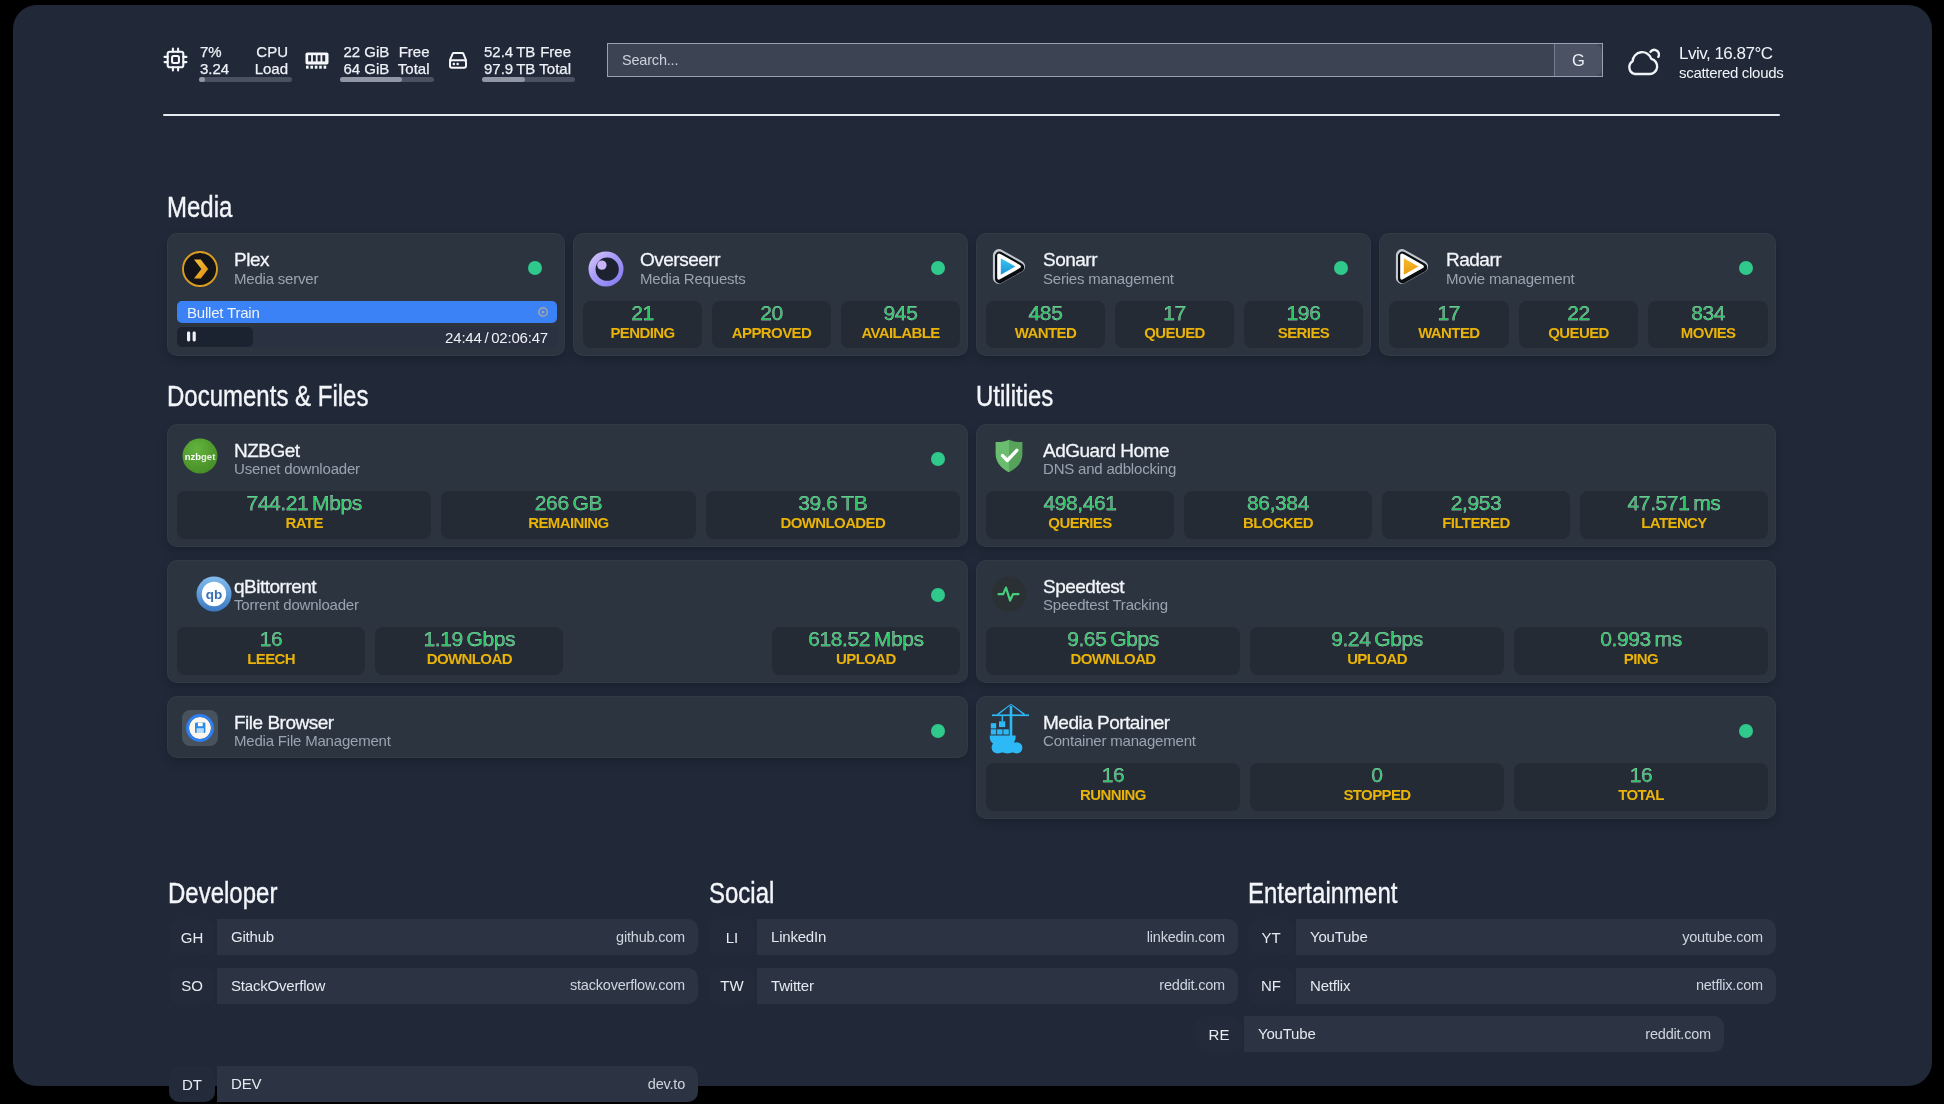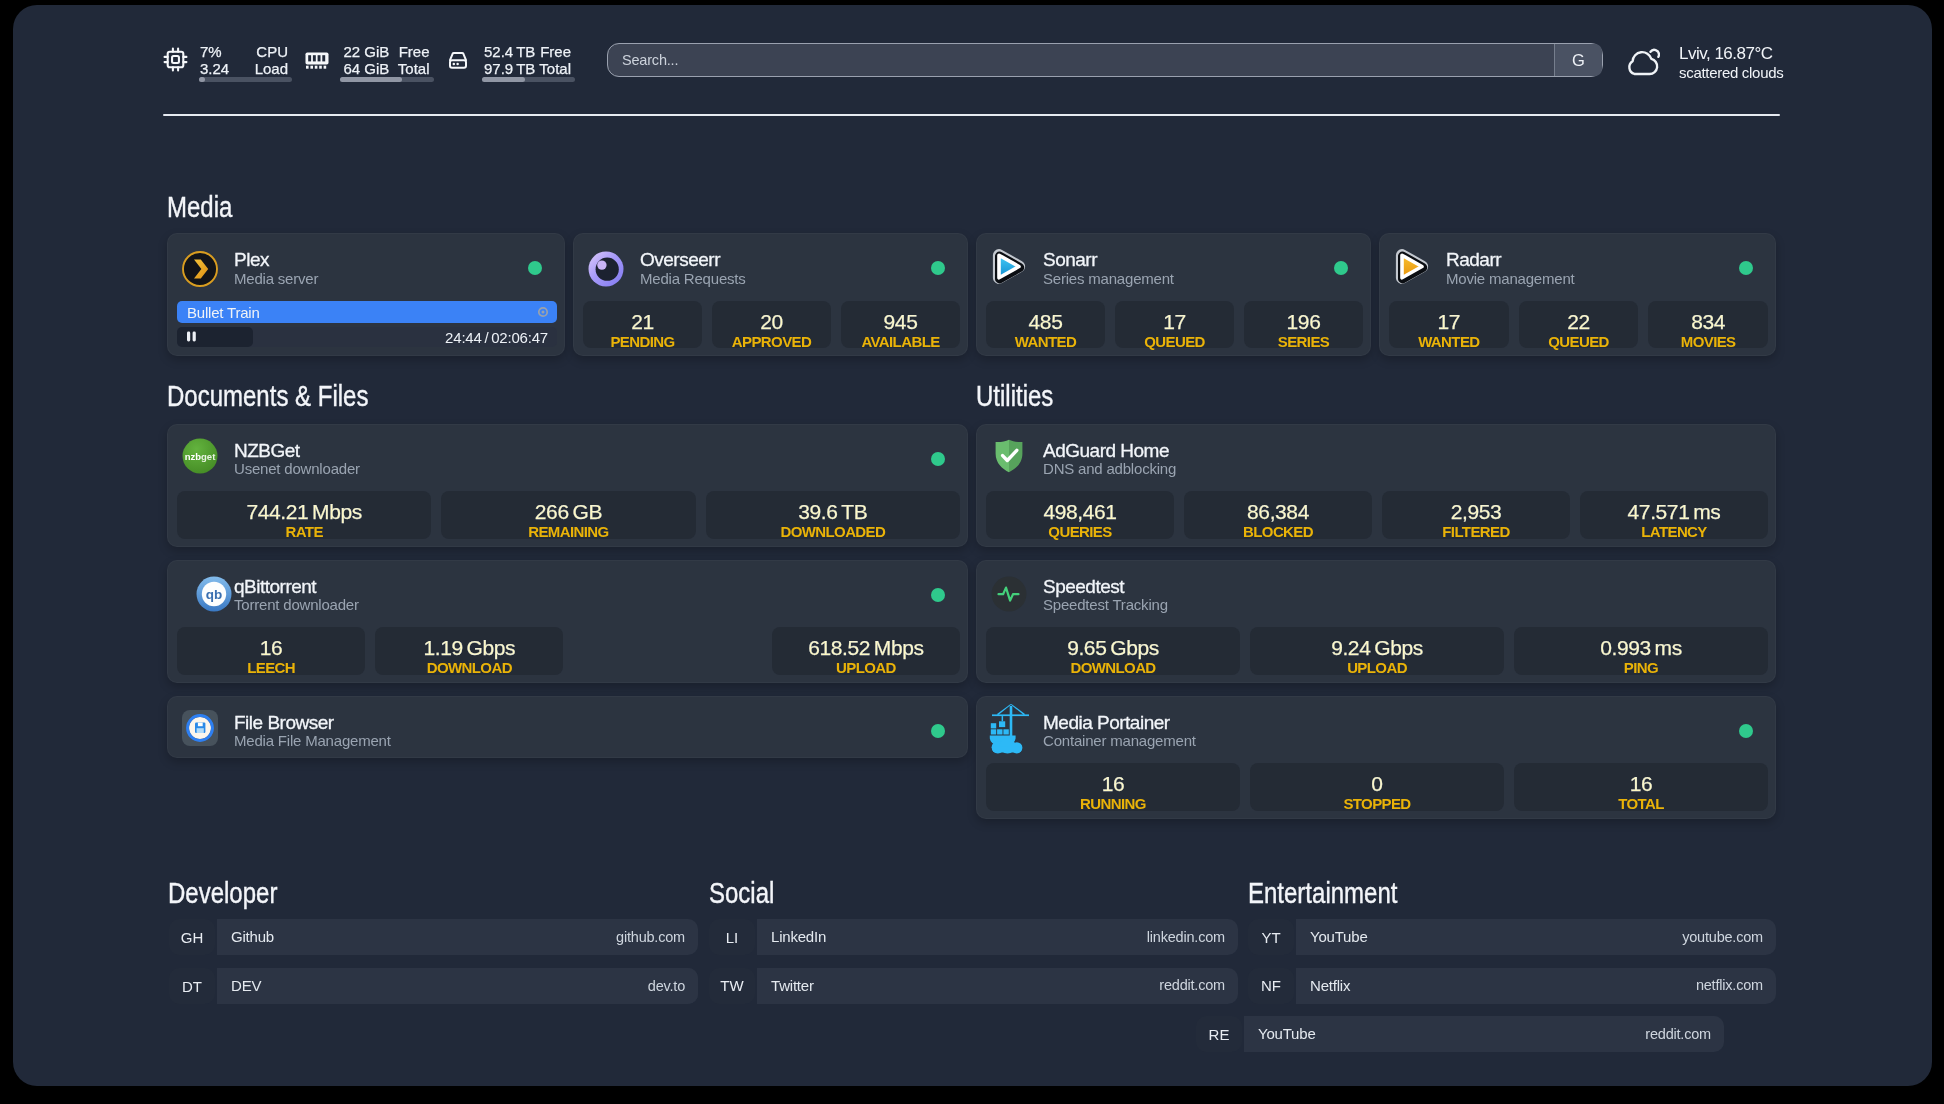--- a/index.html
+++ b/index.html
@@ -1,20 +1,20 @@
 <!DOCTYPE html>
 <html><head><meta charset="utf-8"><style>
 *{margin:0;padding:0;box-sizing:border-box}
 svg{display:block}
 body{width:1944px;height:1104px;background:#000;position:relative;font-family:"Liberation Sans",sans-serif;overflow:hidden}
 #panel{position:absolute;left:13px;top:5px;width:1919px;height:1081px;background:#212939;border-radius:24px}
 .abs{position:absolute}
 .card{position:absolute;background:#2c3440;border-radius:10px;box-shadow:0 4px 10px rgba(0,0,0,.22);border:1px solid rgba(255,255,255,.03)}
 .box{position:absolute;top:66.5px;height:47.5px;background:#242b35;border-radius:8px;text-align:center}
-.num{display:block;margin-top:10px;font-size:21px;letter-spacing:-0.4px;color:#fef9c3;line-height:22px;-webkit-text-stroke:0.25px #e4e9f0}
+.num{display:block;margin-top:1px;font-size:21px;letter-spacing:-0.4px;color:#22c55e;line-height:22px;-webkit-text-stroke:0.25px #e4e9f0}
 .lbl{display:block;font-size:15px;font-weight:700;letter-spacing:-0.6px;color:#eab308;line-height:17px}
 .ttl{position:absolute;left:66px;top:15px;font-size:19px;letter-spacing:-0.5px;color:#f2f5f9;line-height:22px;white-space:nowrap;-webkit-text-stroke:0.3px #f2f5f9}
 .sub{position:absolute;left:66px;top:35.5px;font-size:15px;letter-spacing:-0.2px;color:#9aa4b1;line-height:18px;white-space:nowrap}
 .icon{position:absolute;left:14px;top:15px;width:36px;height:36px}
 .dot{position:absolute;width:14px;height:14px;border-radius:50%;background:#2fc98c;top:27px}
 .h1{position:absolute;font-size:30px;color:#f3f5f9;white-space:nowrap;-webkit-text-stroke:0.4px #f3f5f9}
 .h1 span{display:inline-block;transform:scaleX(0.8);transform-origin:0 50%}
 .tb{position:absolute;font-size:15px;line-height:17.5px;color:#eef2f7;white-space:nowrap;-webkit-text-stroke:0.25px #eef2f7}
 .pbar{position:absolute;height:4.5px;border-radius:2.5px;background:#4a5262;top:77px}
 .pfill{height:100%;border-radius:2.5px;background:#9096a4}
@@ -66,21 +66,21 @@
       </g>
       <circle cx="6.8" cy="14" r="1.25" fill="#f5f7fa"></circle>
       <circle cx="10.6" cy="14" r="1.25" fill="#f5f7fa"></circle>
     </svg>
   </div>
 <div class="tb" style="left:484px;top:42.5px;width:87px">52.4 TB<span style="float:right">Free</span></div>
 <div class="tb" style="left:484px;top:60px;width:87px">97.9 TB<span style="float:right">Total</span></div>
 <div class="pbar" style="left:482px;width:93px">
     <div class="pfill" style="width:46.5%"></div>
   </div>
-<div class="abs" style="left:607px;top:43px;width:996px;height:34px;background:#3c4353;border:1px solid #9aa1af;border-radius:12px">
+<div class="abs" style="left:607px;top:43px;width:996px;height:34px;background:#3c4353;border:1px solid #9aa1af;border-radius:0">
     <div class="abs" style="left:14px;top:7.5px;font-size:14.5px;color:#ccd2db;letter-spacing:-0.2px">Search...</div>
     <div class="abs" style="right:0;top:0;bottom:0;width:48px;background:#4a5263;border-left:1px solid #767e8d;border-radius:0 7px 7px 0;display:flex;align-items:center;justify-content:center;font-size:16.5px;color:#eef1f6">G</div>
   </div>
 <div class="abs" style="left:1627px;top:44px">
     <svg width="33" height="32" viewBox="0 0 33 32">
       <g transform="translate(-1.5,-2.5) scale(1.12)" fill="none" stroke="#f0f3f7" stroke-width="2.1" stroke-linecap="round" stroke-linejoin="round">
         <path d="M21.5 29 a6.8 6.8 0 0 0 1.6-13.4 a8.6 8.6 0 0 0 -16.8 2.1 a6.3 6.3 0 0 0 1.6 11.3 z"></path>
         <path d="M22.3 9.2 a4.2 4.2 0 0 1 7.6 2.4 c0 .8 -.2 1.5 -.6 2.1"></path>
       </g>
     </svg>
@@ -394,21 +394,21 @@
       <div class="bdom">github.com</div>
     </div>
   </div>
 <div class="brow" style="left:169px;top:967.6px;width:529px">
     <div class="chip">SO</div>
     <div class="bbar">
       <div class="bname">StackOverflow</div>
       <div class="bdom">stackoverflow.com</div>
     </div>
   </div>
-<div class="brow" style="left:169px;top:968px;width:529px">
+<div class="brow" style="left:169px;top:1066px;width:529px">
     <div class="chip">DT</div>
     <div class="bbar">
       <div class="bname">DEV</div>
       <div class="bdom">dev.to</div>
     </div>
   </div>
 <div class="brow" style="left:709px;top:919px;width:529px">
     <div class="chip">LI</div>
     <div class="bbar">
       <div class="bname">LinkedIn</div>

